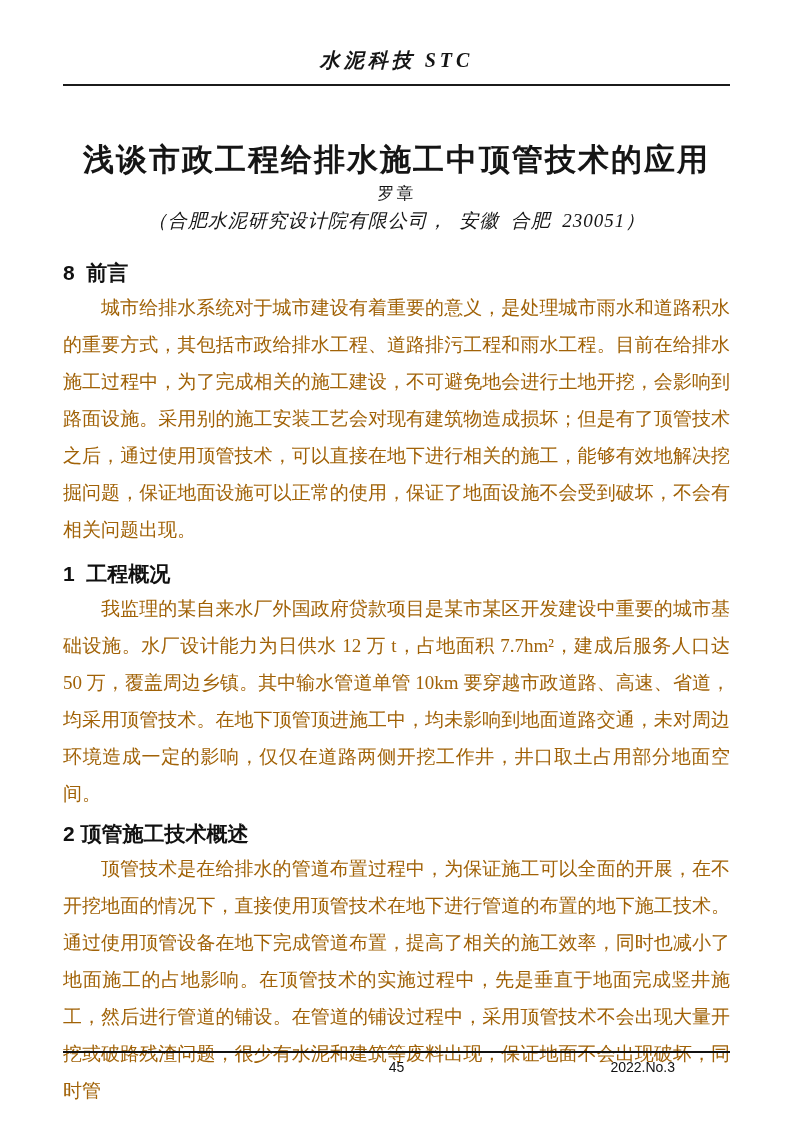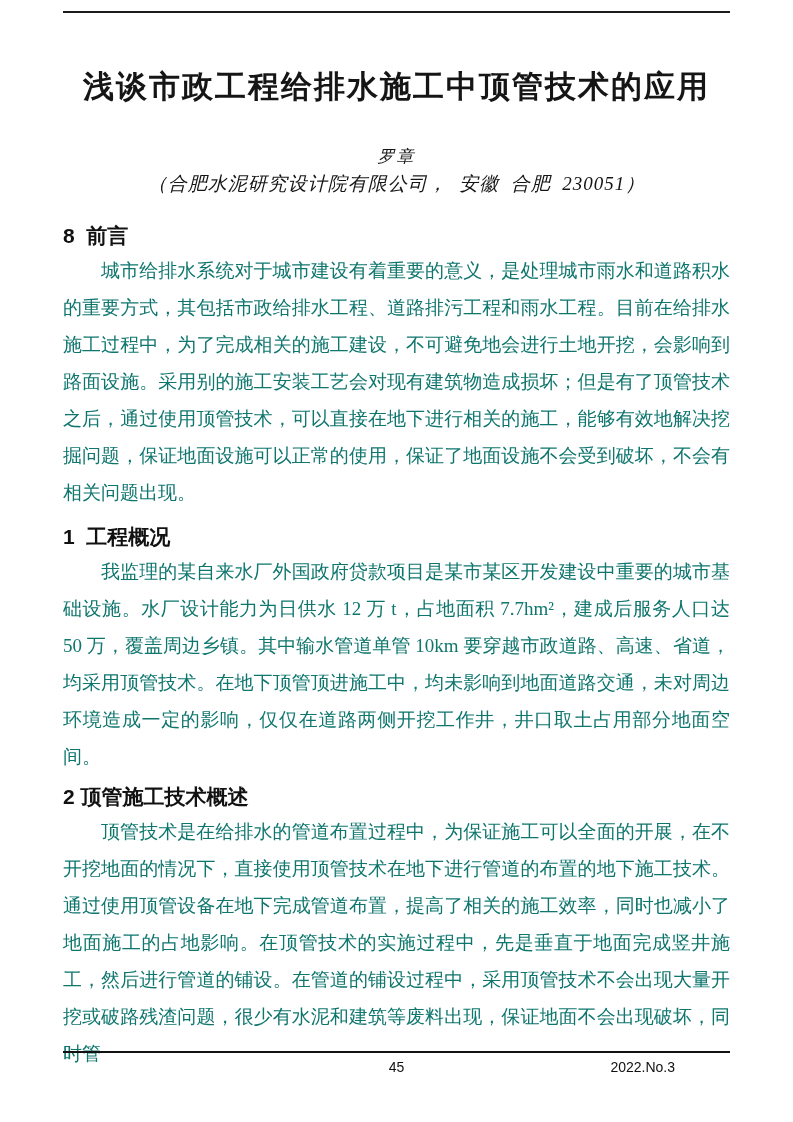--- a/index.html
+++ b/index.html
@@ -43,23 +43,22 @@
   .title {
     margin-top: 54px;
     text-align: center;
     font-family: Liberation Sans, sans-serif;
     font-weight: 700;
     font-size: 31px;
     line-height: 40px;
     letter-spacing: 2px;
   }
   .author {
-    margin-top: 39px;
+    margin-top: 3px;
     text-align: center;
-    font-style: italic;
     font-size: 17px;
     line-height: 22px;
     letter-spacing: 2px;
   }
   .affiliation {
     margin-top: 3px;
     text-align: center;
     font-style: italic;
     font-size: 19px;
     line-height: 25px;
@@ -79,21 +78,21 @@
   .sec-0 .sec-heading { margin-top: 26px; }
   .sec-1 .sec-heading { margin-top: 12px; }
   .sec-2 .sec-heading { margin-top: 8px; }
 
   .body-para {
     margin-top: 2px;
     font-size: 19px;
     line-height: 37px;
     text-align: justify;
     text-indent: 2em;
-    color: #0f766e;
+    color: #a16207;
   }
 
   
   .footer-rule {
     position: absolute;
     left: 63px;
     right: 63px;
     top: 1051px;
     height: 0;
     border-bottom: 2.5px solid #111;
@@ -118,20 +117,21 @@
     line-height: 18px;
     color: #111;
   }
 </style>
 </head>
 <body>
 
 <div class="page">
   <div class="content">
 
+    <div class="journal-header">水泥科技 STC</div>
 
     <div class="header-rule"></div>
 
     <h1 class="title">浅谈市政工程给排水施工中顶管技术的应用</h1>
 
     <div class="author">罗章</div>
 
     <div class="affiliation">（合肥水泥研究设计院有限公司，  安徽  合肥  230051）</div>
 
     <section class="sec-0">

